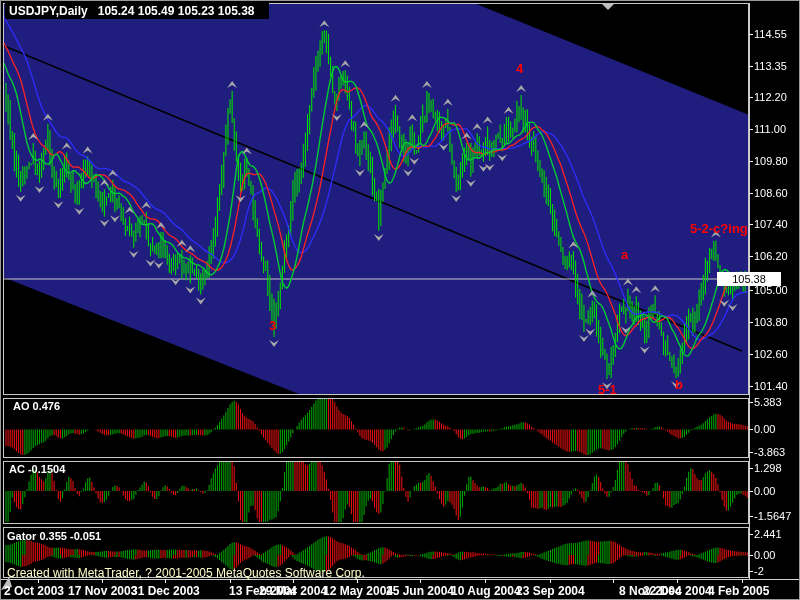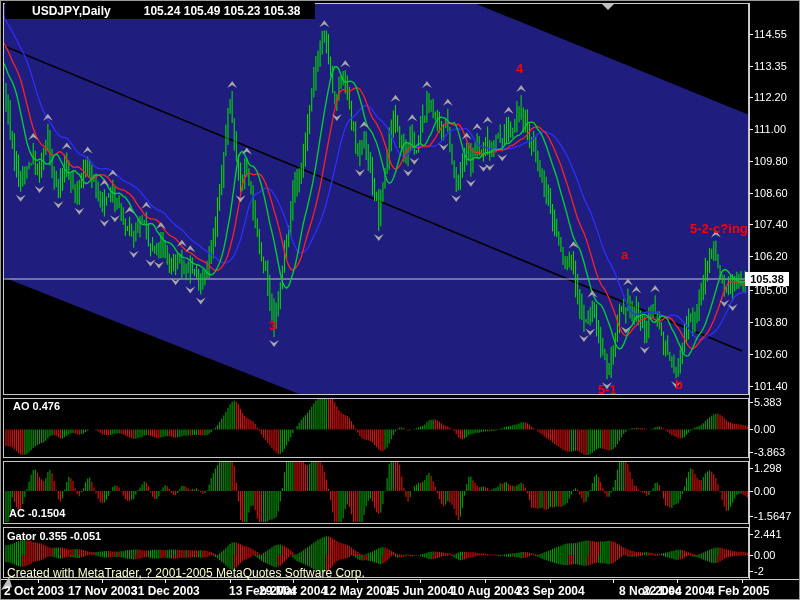--- a/index.html
+++ b/index.html
@@ -8,29 +8,29 @@
   .panel{position:absolute;left:2px;width:746px;border:1px solid #c8c8c8;box-sizing:border-box;background:#000;}
   #main-panel{top:2px;height:392px;}
   #ao-panel{top:397px;height:60px;}
   #ac-panel{top:460px;height:63px;}
   #gator-panel{top:526px;height:51px;}
   #axis-line{position:absolute;left:748px;top:2px;width:1px;height:576px;background:#cfcfcf;}
   #date-line{position:absolute;left:0px;top:578px;width:800px;height:1px;background:#cfcfcf;}
   svg#chart-svg{position:absolute;left:0;top:0;z-index:5;}
   .txt{position:absolute;color:#fff;z-index:8;white-space:nowrap;}
   #title-bar{left:4px;top:2px;background:#000;padding:1px 4px;font-size:12px;font-weight:bold;z-index:9;}
-  #title-bar span{margin-right:10px;margin-left:23px;}
+  #title-bar span{margin-right:10px;}
   .ind-label{font-size:11px;font-weight:bold;z-index:8;}
   .axlabel{font-size:11px;left:753px;z-index:8;}
   .tick{position:absolute;left:748px;width:4px;height:1px;background:#fff;z-index:8;}
   .dtick{position:absolute;top:578px;width:1px;height:4px;background:#fff;z-index:8;}
   .datelabel{font-size:12px;font-weight:bold;top:583px;z-index:8;}
   .ann{position:absolute;color:#ff0000;font-size:13px;font-weight:bold;z-index:9;white-space:nowrap;}
-  #cur-price{position:absolute;left:744px;width:44px;height:14px;background:#ffffff;color:#000;
-             font-size:11px;font-weight:bold;text-align:center;line-height:14px;z-index:9;}
+  #cur-price{position:absolute;left:716px;width:64px;height:14px;background:#ffffff;color:#000;
+             font-size:11px;font-weight:normal;text-align:center;line-height:14px;z-index:9;}
   #credit{left:6px;top:565px;font-size:12px;color:#ffffcc;z-index:9;}
 </style>
 </head>
 <body>
 
 <div id="screen">
   <div class="panel" id="main-panel"></div>
   <div class="panel" id="ao-panel"></div>
   <div class="panel" id="ac-panel"></div>
   <div class="panel" id="gator-panel"></div>
@@ -1911,21 +1911,21 @@
         <line x1="746.276" y1="554" x2="746.276" y2="551.4835665558608" stroke="#e01010" stroke-width="1.1"></line>
         <line x1="746.276" y1="554" x2="746.276" y2="554.4314342772261" stroke="#e01010" stroke-width="1.1"></line>
       </g>
     </svg>
 
   <div class="txt" id="title-bar">
     <span>USDJPY,Daily</span><span>105.24 105.49 105.23 105.38</span>
   </div>
 
   <div class="txt ind-label" style="left:12px;top:399px;">AO 0.476</div>
-  <div class="txt ind-label" style="left:8px;top:462px;margin-top:44px;">AC -0.1504</div>
+  <div class="txt ind-label" style="left:8px;top:462px;">AC -0.1504</div>
   <div class="txt ind-label" style="left:6px;top:529px;">Gator 0.355 -0.051</div>
 
   <div id="cur-price" style="top: 271px;">105.38</div>
   <div class="txt" id="credit">Created with MetaTrader, ? 2001-2005 MetaQuotes Software Corp.</div>
 
   <div id="price-axis"></div>
   <div id="date-axis"></div>
   <div id="annotations"></div>
 <div class="txt axlabel" style="top:27px;">114.55</div>
     <div class="tick" style="top:33px;"></div>

